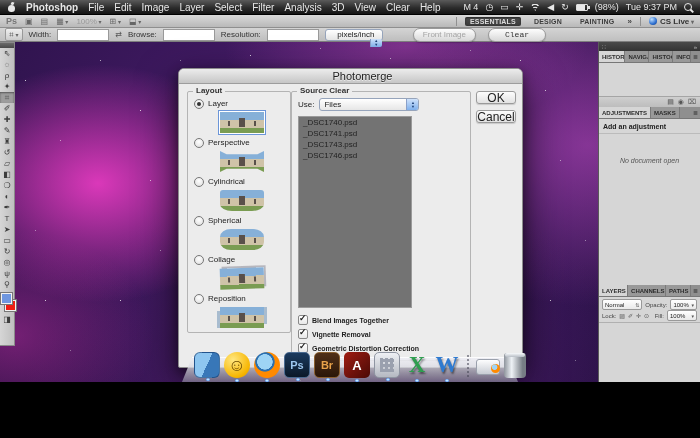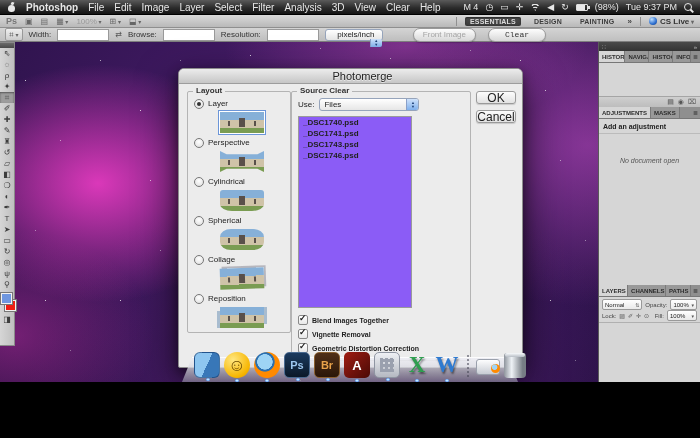--- a/index.html
+++ b/index.html
@@ -115,21 +115,21 @@
   .pano.auto{box-shadow:0 0 0 1px #fff,0 0 0 2px #6b95d8;}
   .pano.perspective{clip-path:polygon(0 0,15% 16%,85% 16%,100% 0,100% 100%,85% 84%,15% 84%,0 100%);}
   .pano.cylindrical{border-radius:3px 3px 12px 12px / 3px 3px 7px 7px;}
   .pano.spherical{border-radius:11px/8px;}
   .pano.collage{transform:rotate(-2deg);box-shadow:2px -2px 0 rgba(160,160,170,.7);}
   .pano.reposition{box-shadow:-5px 2px 0 -2px #a8bccf,5px -2px 0 -2px #a8bccf;}
   .grp-source{left:112px;top:22px;width:180px;height:270px;padding:6px;box-sizing:border-box;}
   .use-row{display:flex;align-items:center;gap:5px;font-size:8px;color:#222;text-align:center;}
   .use-popup{width:100px;height:13px;}
   .src-body{display:flex;margin-top:5px;}
-  .filelist{width:112px;height:190px;background:#8b5cf6;border:1px solid #9a9a9a;overflow:hidden;font-weight:bold;}
+  .filelist{width:112px;height:190px;background:#737373;border:1px solid #9a9a9a;overflow:hidden;}
   .file{font-size:8px;color:#222;line-height:11px;padding-left:4px;white-space:nowrap;}
   .btn-col{display:flex;flex-direction:column;gap:5px;margin-left:6px;padding-top:1px;}
   .mbtn{height:13px;display:flex;align-items:center;justify-content:center;padding:0 5px;
     border:1px solid #9a9a9a;border-radius:3px;background:linear-gradient(#fdfdfd,#e2e2e2);
     font-size:12px;color:#222;box-shadow:0 1px 1px rgba(0,0,0,.15);white-space:nowrap;}
   .mbtn.disabled{color:#a8a8a8;}
   .checks{margin-top:7px;display:flex;flex-direction:column;gap:4px;}
   .cb-row{display:flex;align-items:center;gap:4px;font-size:7px;font-weight:bold;color:#222;}
   .cb{position:relative;width:8px;height:8px;border:1px solid #888;border-radius:2px;flex:0 0 auto;
     background:linear-gradient(#fff,#e7e7e7);}

